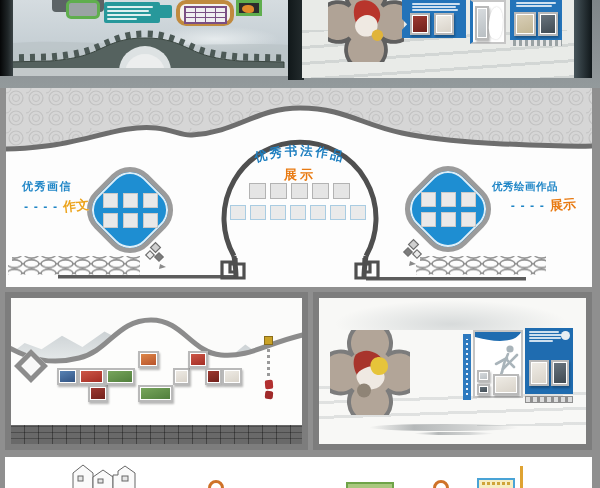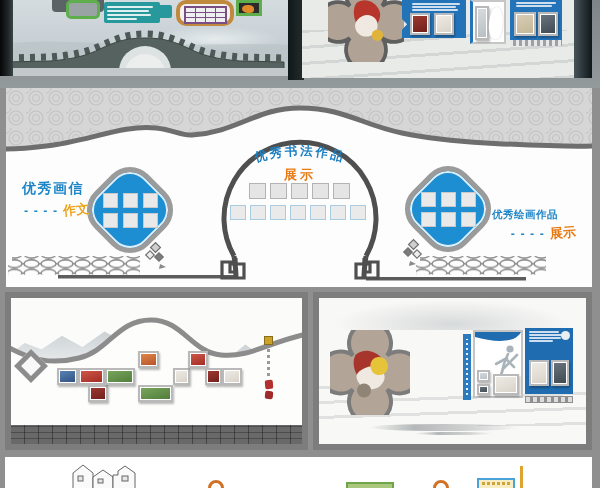--- a/index.html
+++ b/index.html
@@ -238,28 +238,28 @@
           <i></i>
           <i></i>
           <i></i>
           <i></i>
           <i></i>
           <i></i>
         </div>
     </div>
 
     <div class="wall-label" style="left:16px;top:92px">
-      <div class="lab-blue" style="font-size:14px;letter-spacing:1.5px">优秀画信</div>
+      <div class="lab-blue" style="font-size:11px;letter-spacing:1.5px">优秀画信</div>
       <div style="margin-top:1px;margin-left:2px">
         <span class="lab-dash">- - - -</span>
         <span class="lab-gold">作文</span>
       </div>
     </div>
 
-    <div class="wall-label" style="left:486px;top:120px;width:98px">
+    <div class="wall-label" style="left:486px;top:92px;width:98px">
       <div class="lab-blue" style="font-size:10.5px;letter-spacing:.5px">优秀绘画作品</div>
       <div style="margin-top:1px;text-align:right;padding-right:14px">
         <span class="lab-dash">- - - -</span>
         <span class="lab-orange">展示</span>
       </div>
     </div>
   </div>
 
   <div id="panel-sports" class="bottom-panel">
     <div class="mountain" style="left:0;top:26px;width:170px;height:42px;clip-path:polygon(0 70%,8% 45%,18% 60%,30% 28%,42% 55%,55% 18%,70% 50%,85% 32%,100% 60%,100% 100%,0 100%)"></div>

